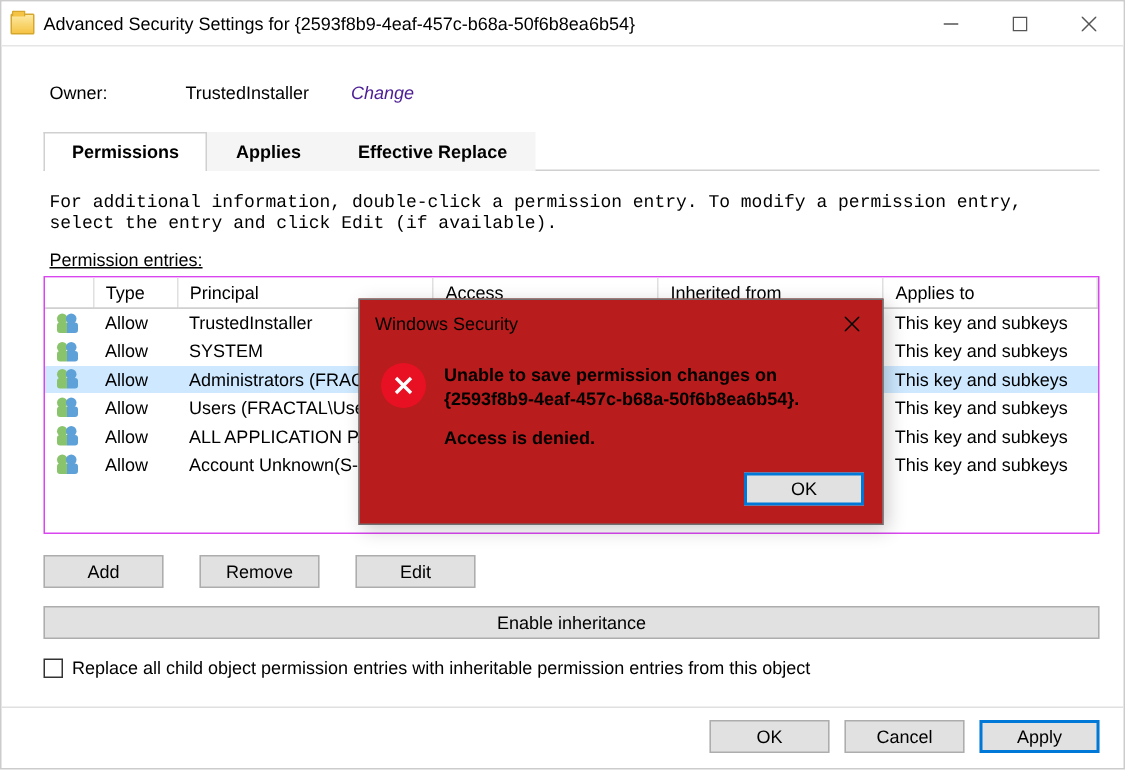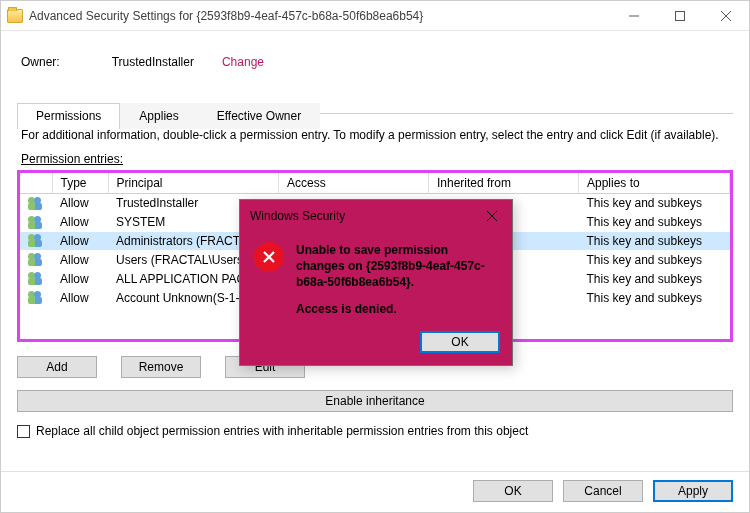--- a/index.html
+++ b/index.html
@@ -2,42 +2,42 @@
 <html><head>
 <meta charset="utf-8">
 <style>
   * { box-sizing: border-box; font-family: "Segoe UI", Tahoma, sans-serif; font-size: 12px; }
   body { margin: 0; padding: 0; background: #fff; width: 750px; height: 513px; overflow: hidden; border: 1px solid #ccc; position: relative; }
 
   
   .titlebar { height: 30px; background: #fff; display: flex; align-items: center; padding: 0 0 0 6px; border-bottom: 1px solid #e5e5e5; }
   .titlebar .folder-ico { width: 16px; height: 14px; background: linear-gradient(#fde9a1,#f6c445); border:1px solid #d6a72e; border-radius:1px; margin-right:6px; position:relative; }
   .titlebar .folder-ico::before { content:""; position:absolute; top:-3px; left:0; width:7px; height:3px; background:#f6c445; border:1px solid #d6a72e; border-bottom:none; border-radius:1px 1px 0 0;}
-  .titlebar .title { flex:1; color:#404040; }
+  .titlebar .title { flex:1; color:#000000; }
   .winbtn { width:46px; height:30px; display:flex; align-items:center; justify-content:center; color:#555; }
   .winbtn svg { width:10px; height:10px; }
 
   
-  .client { position:absolute; top:30px; left:0; right:0; bottom:0; padding: 12px 16px 8px 16px; }
+  .client { position:absolute; top:30px; left:0; right:0; bottom:0; padding: 12px 16px 8px 28px; }
 
   .owner-row { display:flex; align-items:center; gap:28px; margin: 12px 0 18px 4px;}
   .owner-label { font-weight:400; }
   .owner-value { margin-left: 24px; }
-  .link { color:#be185d; cursor:pointer; }
+  .link { color:#4c1d95; cursor:pointer;font-style:italic; }
 
   
   .tabs { display:flex; border-bottom:1px solid #d0d0d0; }
-  .tab { padding:5px 18px 6px 18px; border:1px solid transparent; border-bottom:none; background:#f5f5f5; cursor:pointer; position:relative; top:16px; }
+  .tab { padding:5px 18px 6px 18px; border:1px solid transparent; border-bottom:none; background:#f5f5f5; cursor:pointer; position:relative; top:1px;font-weight:bold; }
   .tab.active { background:#fff; border-color:#d0d0d0; }
 
-  .info-line { margin:14px 4px 10px 4px; }
+  .info-line { margin:14px 4px 10px 4px;font-family:Liberation Mono, monospace; }
   .section-label { margin:4px 4px 4px 4px;text-decoration:underline; }
 
   
-  .table-wrap { border:3px solid #d946ef; height:172px; overflow:hidden; }
+  .table-wrap { border:1px solid #d946ef; height:172px; overflow:hidden; }
   table { border-collapse:collapse; width:100%; }
   thead th { text-align:left; font-weight:400; padding:3px 8px; border-right:1px solid #e0e0e0; border-bottom:1px solid #d0d0d0; background:#fff; }
   tbody td { padding:2px 8px; white-space:nowrap; }
   tbody tr.selected { background:#cde8ff; }
   .row-ico { display:inline-block; width:16px; height:14px; vertical-align:middle; position:relative; }
   .row-ico .h1,.row-ico .h2{ position:absolute; width:7px; height:7px; border-radius:50%; }
   .row-ico .h1{ background:#89c36b; left:0; top:0;}
   .row-ico .h2{ background:#5da1d8; left:6px; top:0;}
   .row-ico .b { position:absolute; left:0; top:6px; width:14px; height:7px; border-radius:2px; background:linear-gradient(90deg,#89c36b 50%,#5da1d8 50%);}
 
@@ -47,21 +47,21 @@
   .btn.default { border:2px solid #0078d7; padding:2px 13px; }
 
   .enable-row { margin-top:12px; }
   .chk-row { margin-top:12px; display:flex; align-items:center; gap:6px; }
   .chk { width:13px; height:13px; border:1px solid #333; }
 
   .footer { position:absolute; right:16px; bottom:10px; display:flex; gap:10px; }
   .separator { position:absolute; left:0; right:0; bottom:40px; height:1px; background:#e0e0e0; }
 
   
-  .modal { position:absolute; left:238px; top:198px; width:274px; background:#be185d; border:1px solid #707070; box-shadow:3px 3px 12px rgba(0,0,0,.2); }
+  .modal { position:absolute; left:238px; top:198px; width:350px; background:#b91c1c; border:1px solid #707070; box-shadow:3px 3px 12px rgba(0,0,0,.2); }
   .modal-title { display:flex; align-items:center; padding:6px 6px 6px 10px; }
   .modal-title span { flex:1; }
   .modal-close { width:28px; height:20px; display:flex; align-items:center; justify-content:center; cursor:pointer; }
   .modal-body { padding:10px 14px 6px 14px; display:flex; gap:12px;font-weight:bold; }
   .err-ico { width:30px; height:30px; border-radius:50%; background:#e81123; display:flex; align-items:center; justify-content:center; flex-shrink:0; }
   .err-ico svg { width:16px; height:16px; }
   .modal-text { line-height:1.35; }
   .modal-text .line2 { margin-top:10px; }
   .modal-foot { display:flex; justify-content:flex-end; padding:8px 12px 12px 12px; }
 </style>
@@ -93,21 +93,21 @@
 
   <div class="owner-row">
     <span class="owner-label">Owner:</span>
     <span class="owner-value">TrustedInstaller</span>
     <span class="link">Change</span>
   </div>
 
   <div class="tabs">
     <div class="tab active">Permissions</div>
     <div class="tab">Applies</div>
-    <div class="tab">Effective Owner</div>
+    <div class="tab">Effective Replace</div>
   </div>
 
   <div class="info-line">For additional information, double-click a permission entry. To modify a permission entry, select the entry and click Edit (if available).</div>
   <div class="section-label">Permission entries:</div>
 
   <div class="table-wrap">
     <table>
       <colgroup>
           <col style="width:26px">
           <col style="width:56px">

